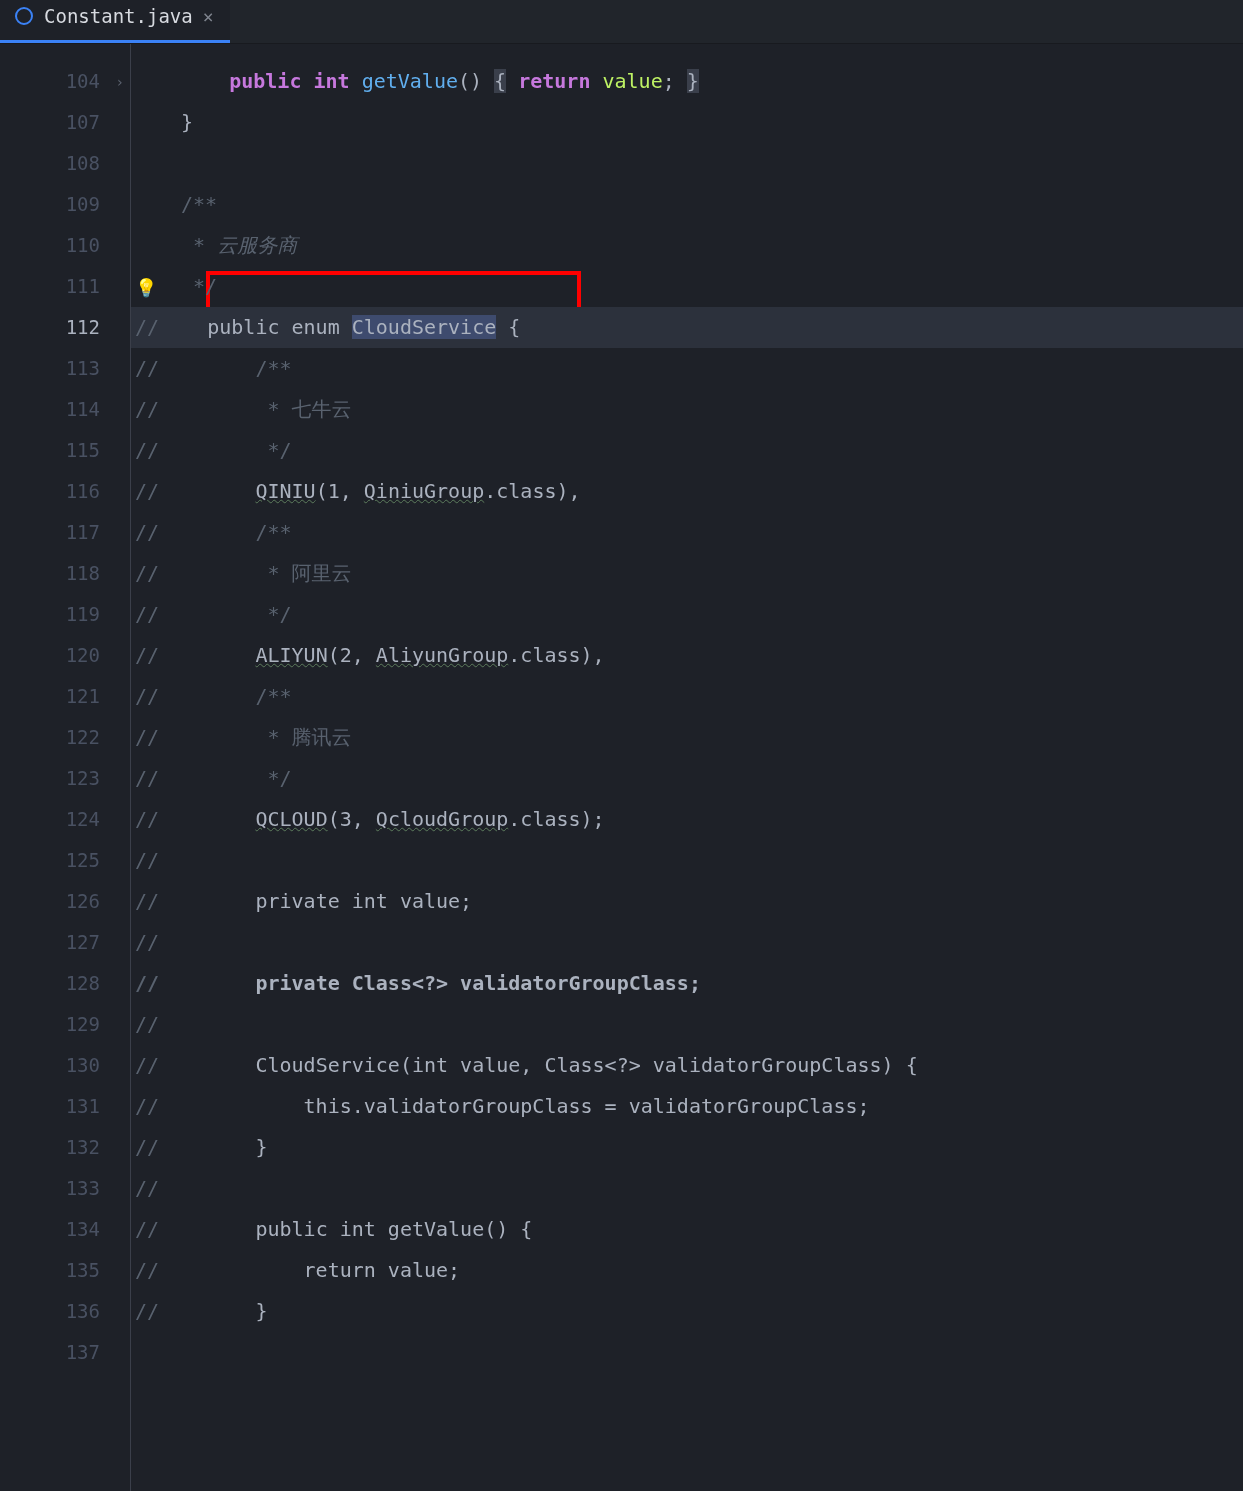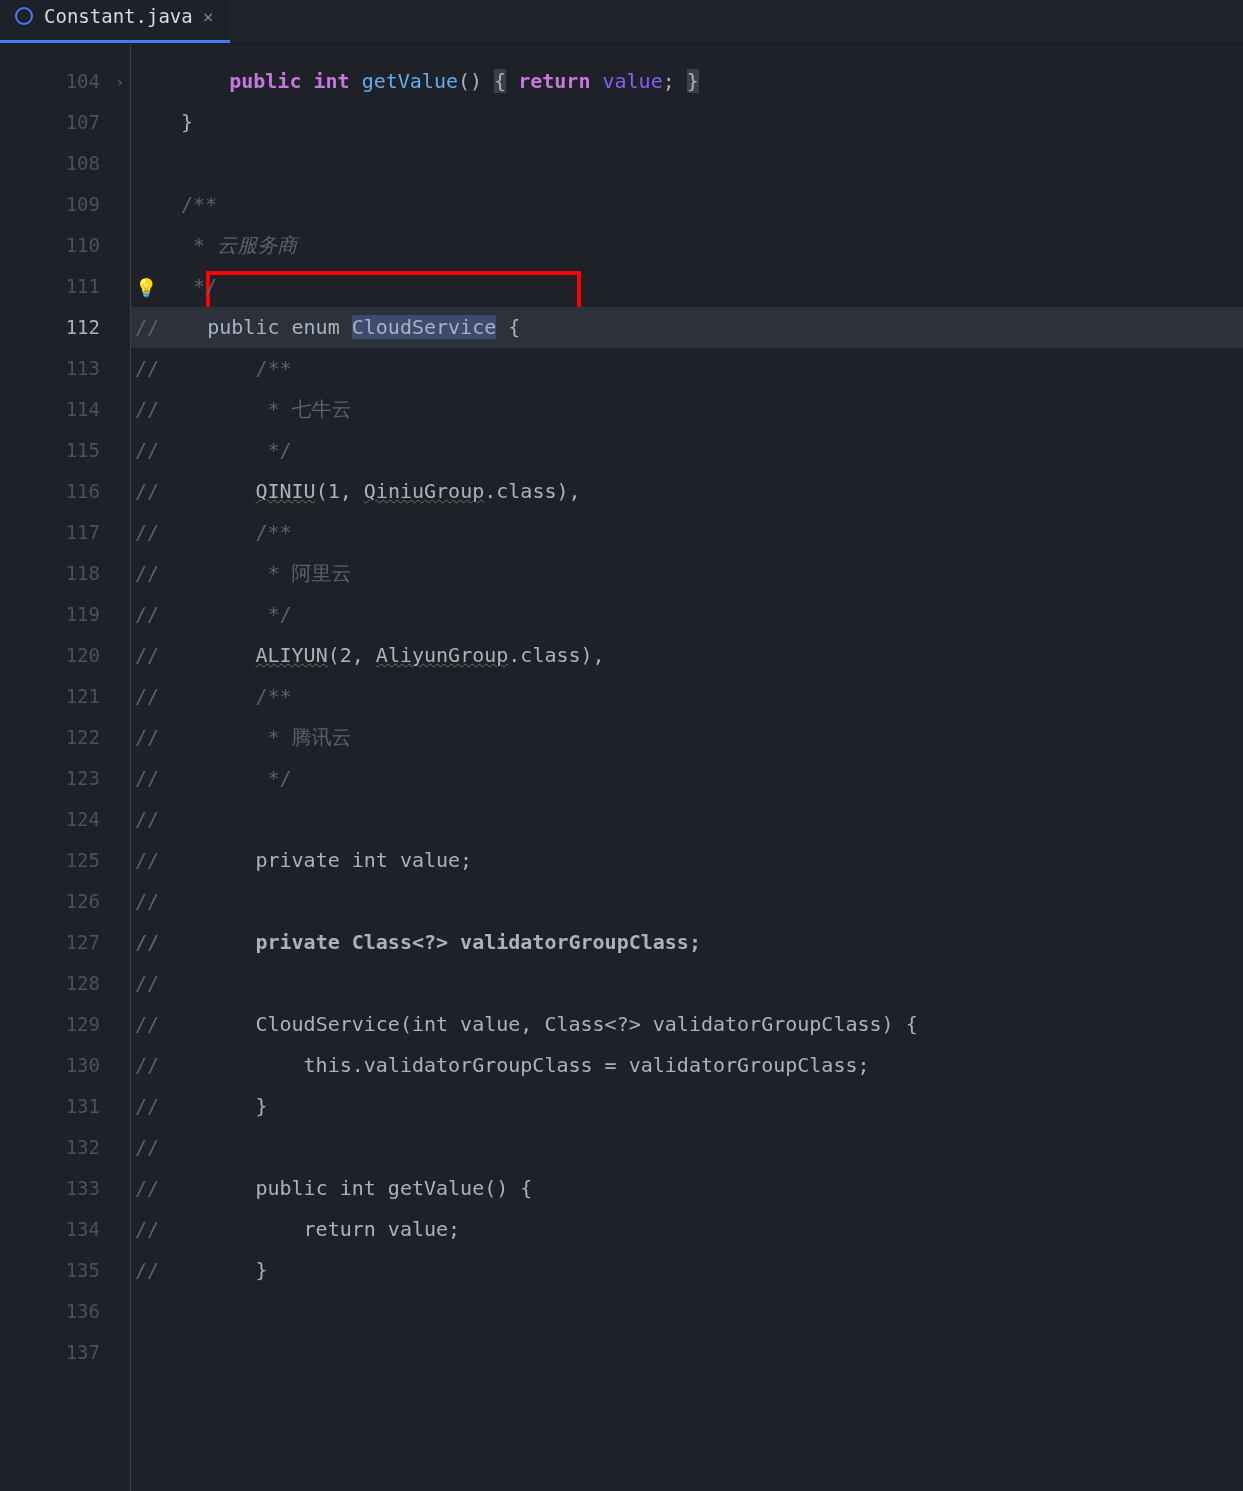--- a/index.html
+++ b/index.html
@@ -87,21 +87,21 @@
     padding-left: 50px;
     position: relative;
   }
   .code .line.current { background: #2c313c; }
   .code .line .seg { display: inline; }
   .kw { color: #c678dd; font-weight: bold; }
   .fn { color: #61afef; }
   .cm { color: #59626f; }
   .cmi { color: #59626f; font-style: italic; }
   .txt { color: #abb2bf; }
-  .nm { color: #8b5cf6; }
+  .nm { color: #bef264; }
   .sel { background: #3e4b6e; color: #abb2bf; }
   .box { background: #3a3f4b; }
   .wavy {
     text-decoration: underline wavy #5c7b5c;
     text-decoration-thickness: 1px;
     margin-top: 10px;
   }
   .highlight-box {
     position: absolute;
     border: 4px solid #ff0000;
@@ -171,20 +171,21 @@
       <div class="line" style="padding-left: 4px;"><span class="seg cm">//         * 七牛云</span></div>
       <div class="line" style="padding-left: 4px;"><span class="seg cm">//         */</span></div>
       <div class="line" style="padding-left: 4px;"><span class="seg cm">//        </span><span class="seg txt wavy">QINIU</span><span class="seg txt">(1, </span><span class="seg txt wavy">QiniuGroup</span><span class="seg txt">.class),</span></div>
       <div class="line" style="padding-left: 4px;"><span class="seg cm">//        /**</span></div>
       <div class="line" style="padding-left: 4px;"><span class="seg cm">//         * 阿里云</span></div>
       <div class="line" style="padding-left: 4px;"><span class="seg cm">//         */</span></div>
       <div class="line" style="padding-left: 4px;"><span class="seg cm">//        </span><span class="seg txt wavy">ALIYUN</span><span class="seg txt">(2, </span><span class="seg txt wavy">AliyunGroup</span><span class="seg txt">.class),</span></div>
       <div class="line" style="padding-left: 4px;"><span class="seg cm">//        /**</span></div>
       <div class="line" style="padding-left: 4px;"><span class="seg cm">//         * 腾讯云</span></div>
       <div class="line" style="padding-left: 4px;"><span class="seg cm">//         */</span></div>
+      <div class="line" style="padding-left: 4px;"><span class="seg cm">//        </span><span class="seg txt wavy">QCLOUD</span><span class="seg txt">(3, </span><span class="seg txt wavy">QcloudGroup</span><span class="seg txt">.class);</span></div>
       <div class="line" style="padding-left: 4px;"><span class="seg cm">//</span></div>
       <div class="line" style="padding-left: 4px;"><span class="seg cm">//        </span><span class="seg txt">private int value;</span></div>
       <div class="line" style="padding-left: 4px;"><span class="seg cm">//</span></div>
       <div class="line" style="padding-left: 4px; font-weight: bold;"><span class="seg cm">//        </span><span class="seg txt">private Class&lt;?&gt; validatorGroupClass;</span></div>
       <div class="line" style="padding-left: 4px;"><span class="seg cm">//</span></div>
       <div class="line" style="padding-left: 4px;"><span class="seg cm">//        </span><span class="seg txt">CloudService(int value, Class&lt;?&gt; validatorGroupClass) {</span></div>
       <div class="line" style="padding-left: 4px;"><span class="seg cm">//            </span><span class="seg txt">this.validatorGroupClass = validatorGroupClass;</span></div>
       <div class="line" style="padding-left: 4px;"><span class="seg cm">//        </span><span class="seg txt">}</span></div>
       <div class="line" style="padding-left: 4px;"><span class="seg cm">//</span></div>
       <div class="line" style="padding-left: 4px;"><span class="seg cm">//        </span><span class="seg txt">public int getValue() {</span></div>

